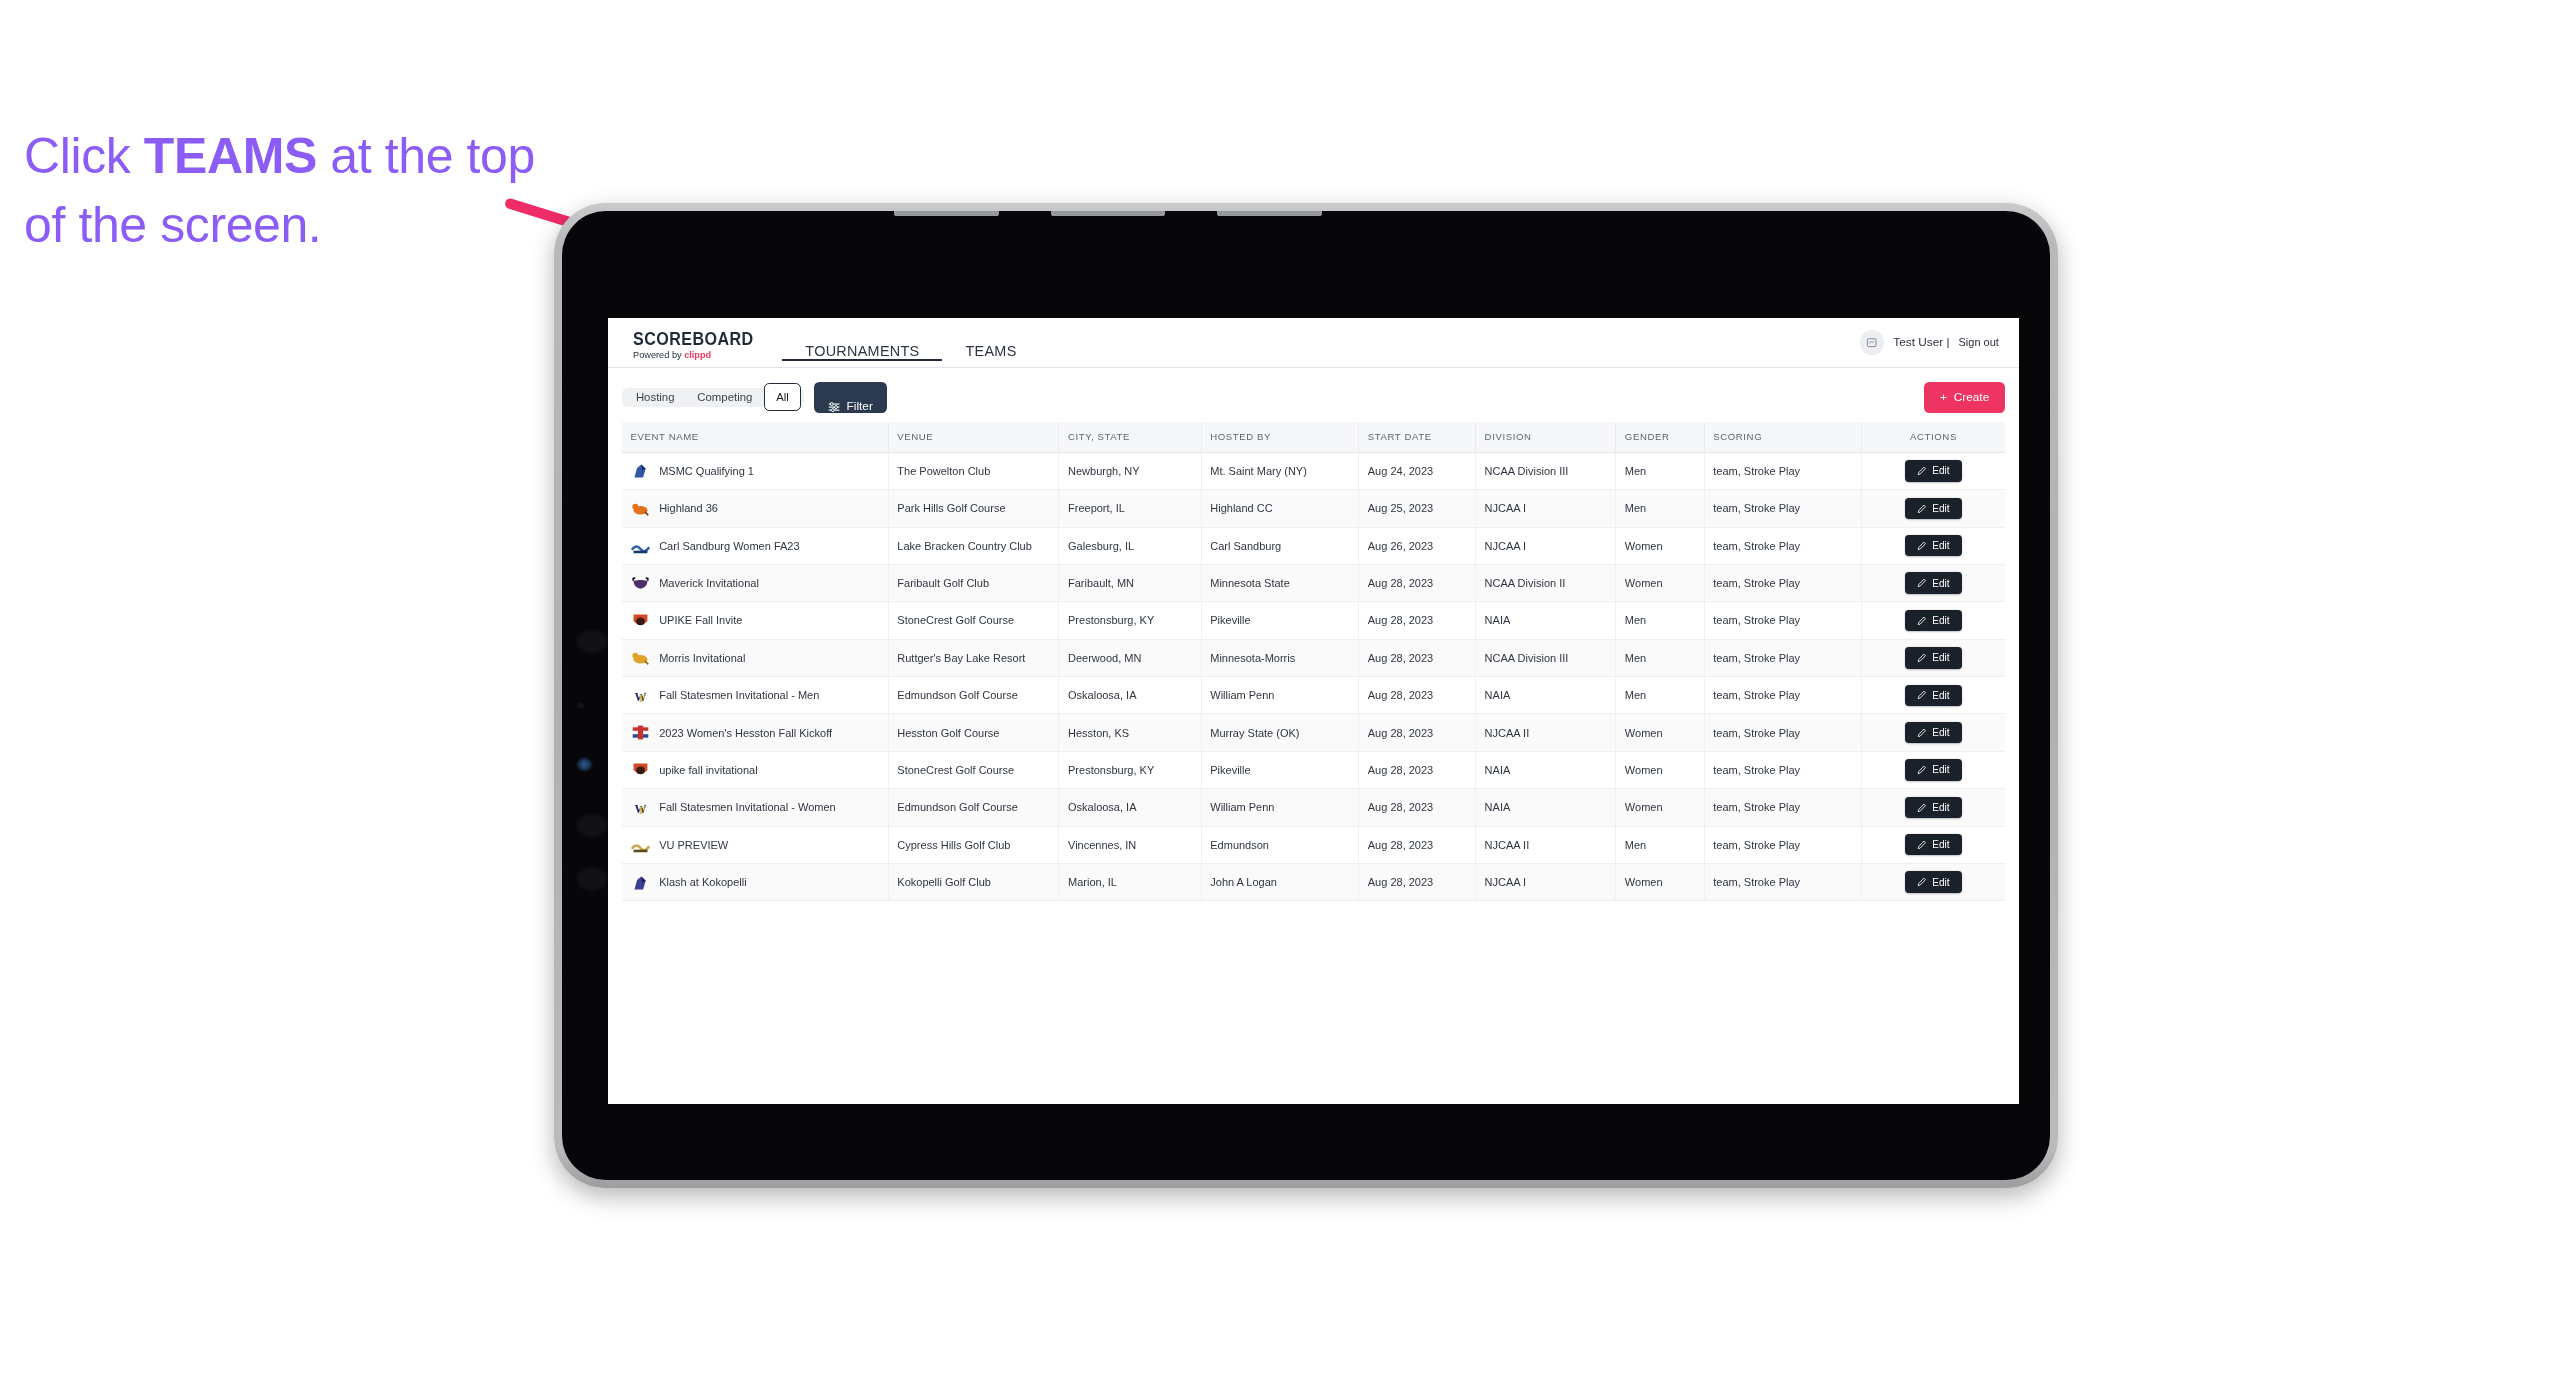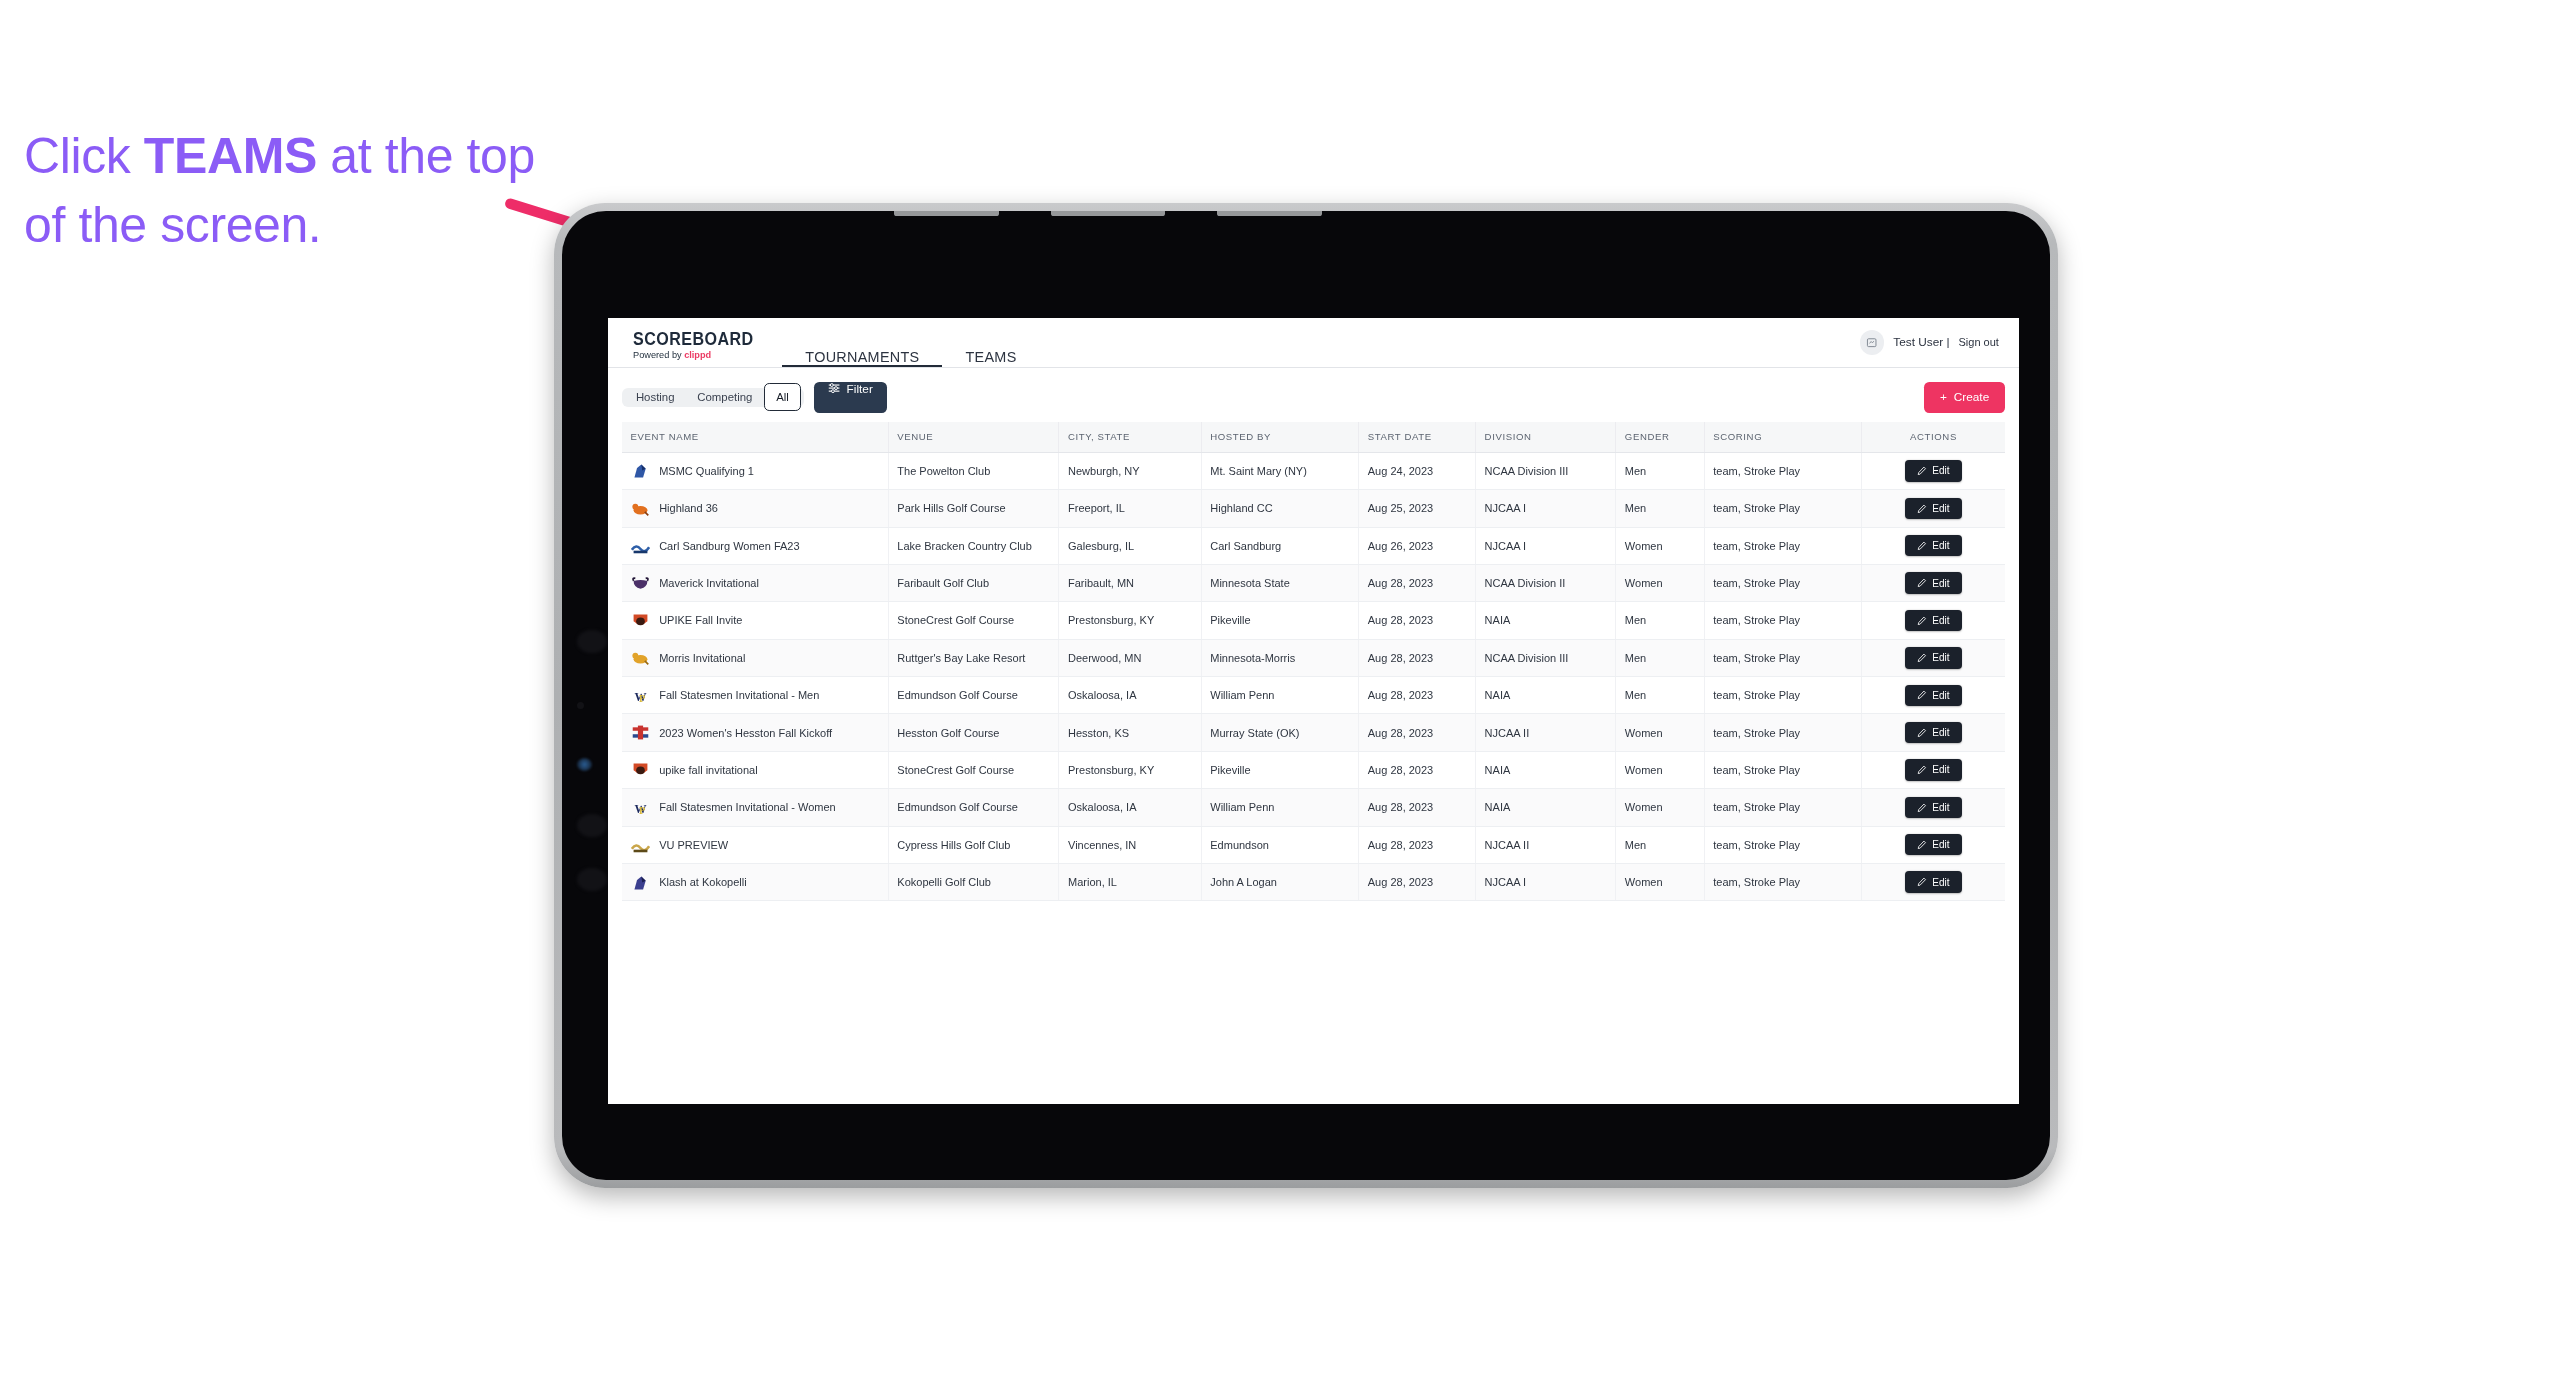--- a/index.html
+++ b/index.html
@@ -120,21 +120,21 @@
     line-height: 1;
   }
   .logo-sub {
     font-size: 9.2px;
     color: #23313f;
     margin-top: 2.6px;
     line-height: 1;
   }
   .logo-sub .brand { color: #ec3a63; font-weight: bold; }
 
-  .nav-tabs { display: flex; align-items: flex-end; margin-top: 20px; }
+  .nav-tabs { display: flex; align-items: center; margin-top: 20px; }
   .nav-tab {
     display: flex;
     align-items: center;
     padding: 0 23px;
     font-size: 14.4px;
     color: #2c3340;
     letter-spacing: 0.3px;
     cursor: pointer;
     border-bottom: 2.6px solid transparent;
   }
@@ -180,21 +180,21 @@
     border-radius: 5.2px;
     cursor: pointer;
   }
   .seg.active {
     background: #ffffff;
     border: 1.3px solid #222b38;
     font-weight: 500;
     color: #161c26;
   }
   .filter-btn {
-    display: flex; align-items: flex-start; gap: 6.1px;
+    display: flex; align-items: flex-end; gap: 6.1px;
     background: #2b3a4f;
     color: #ffffff;
     font-size: 11.8px;
     height: 31px;
     padding: 0 14px;
     border-radius: 5.2px;
     border: none;
     cursor: pointer;
   }
   .search-wrap { margin-left: auto; display: flex; align-items: center; gap: 12.2px; }

